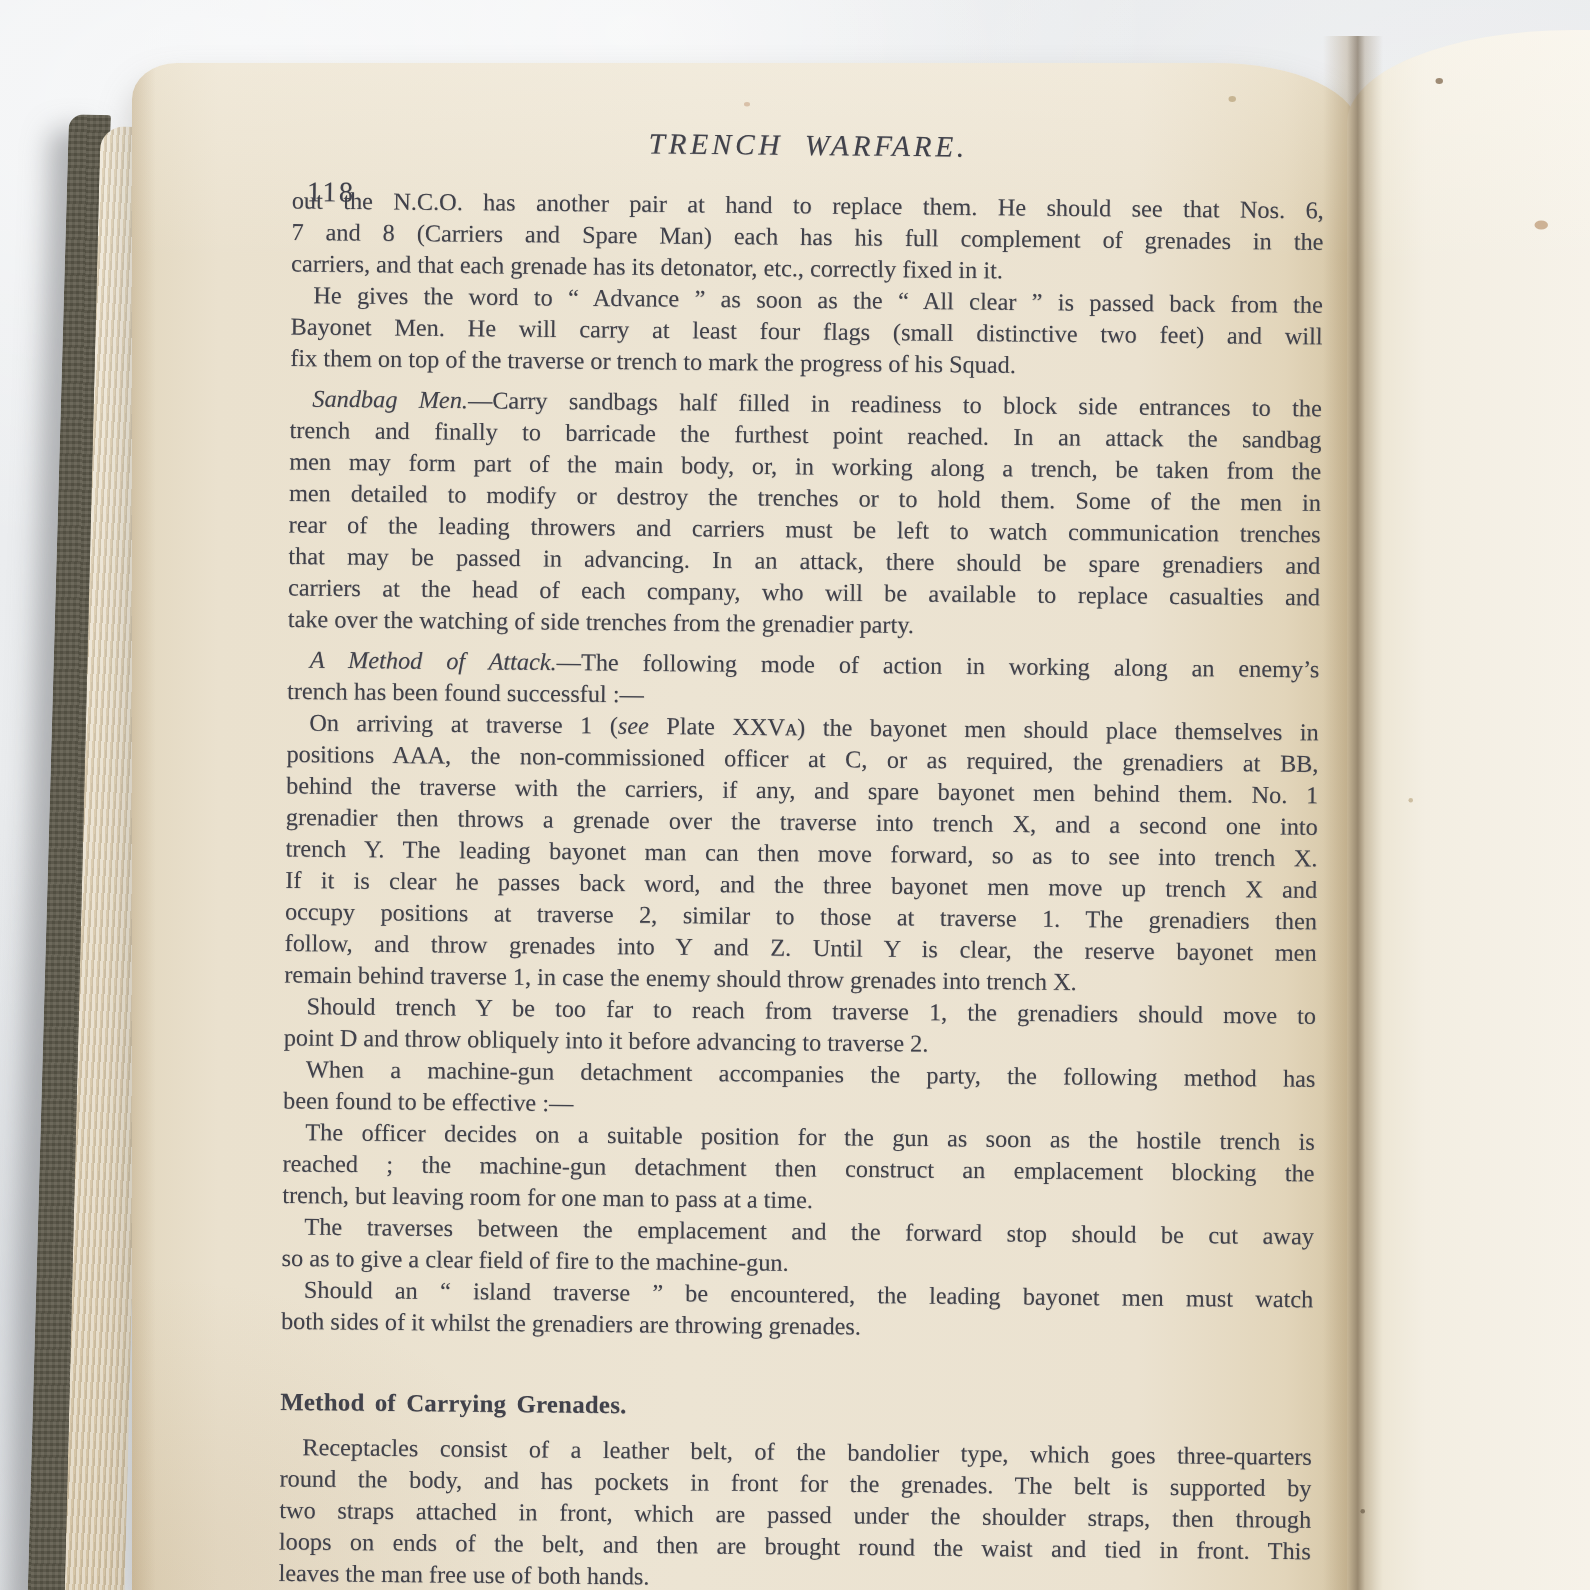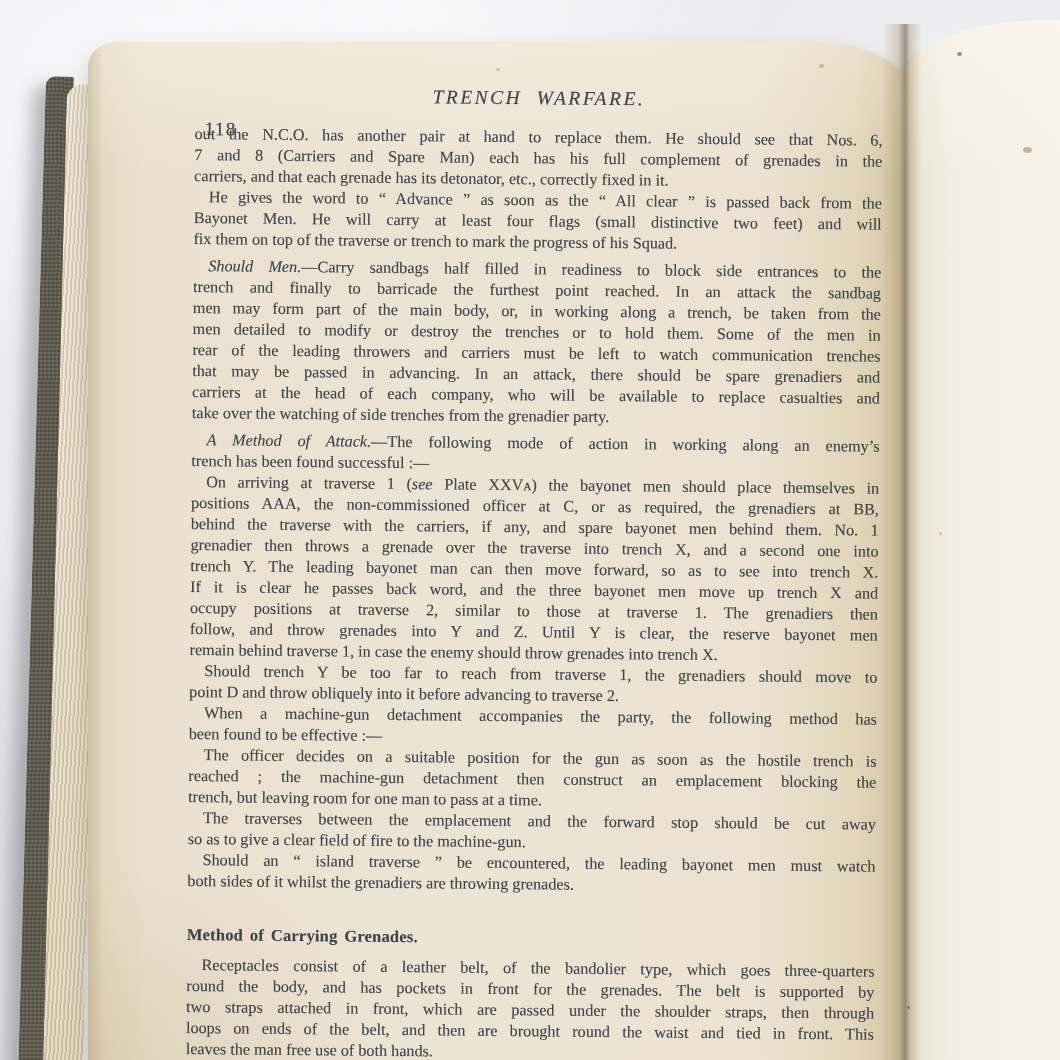--- a/index.html
+++ b/index.html
@@ -116,21 +116,21 @@
         <span class="page-number">118</span>
         <span class="running-title">TRENCH WARFARE.</span>
       </div>
       <div class="text-block">
           <div class="line">out the N.C.O. has another pair at hand to replace them. He should see that Nos. 6,</div>
           <div class="line">7 and 8 (Carriers and Spare Man) each has his full complement of grenades in the</div>
           <div class="line para-end">carriers, and that each grenade has its detonator, etc., correctly fixed in it.</div>
           <div class="line first-indent">He gives the word to “ Advance ” as soon as the “ All clear ” is passed back from the</div>
           <div class="line">Bayonet Men. He will carry at least four flags (small distinctive two feet) and will</div>
           <div class="line para-end">fix them on top of the traverse or trench to mark the progress of his Squad.</div>
-          <div class="line first-indent gap-small"><i>Should Men.</i>—Carry sandbags half filled in readiness to block side entrances to the</div>
+          <div class="line first-indent gap-small"><i>Sandbag Men.</i>—Carry sandbags half filled in readiness to block side entrances to the</div>
           <div class="line">trench and finally to barricade the furthest point reached. In an attack the sandbag</div>
           <div class="line">men may form part of the main body, or, in working along a trench, be taken from the</div>
           <div class="line">men detailed to modify or destroy the trenches or to hold them. Some of the men in</div>
           <div class="line">rear of the leading throwers and carriers must be left to watch communication trenches</div>
           <div class="line">that may be passed in advancing. In an attack, there should be spare grenadiers and</div>
           <div class="line">carriers at the head of each company, who will be available to replace casualties and</div>
           <div class="line para-end">take over the watching of side trenches from the grenadier party.</div>
           <div class="line first-indent gap-small"><i>A Method of Attack.</i>—The following mode of action in working along an enemy’s</div>
           <div class="line para-end">trench has been found successful :—</div>
           <div class="line first-indent">On arriving at traverse 1 (<i>see</i> Plate XXVᴀ) the bayonet men should place themselves in</div>

